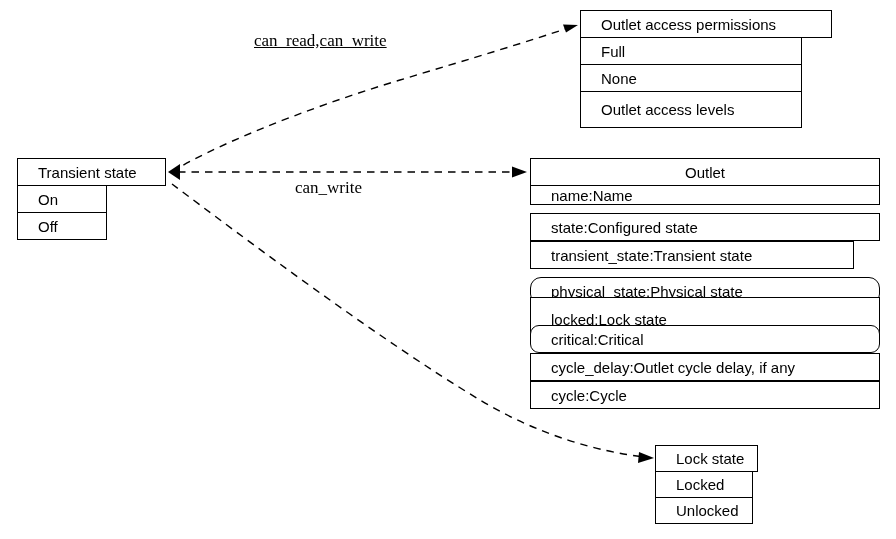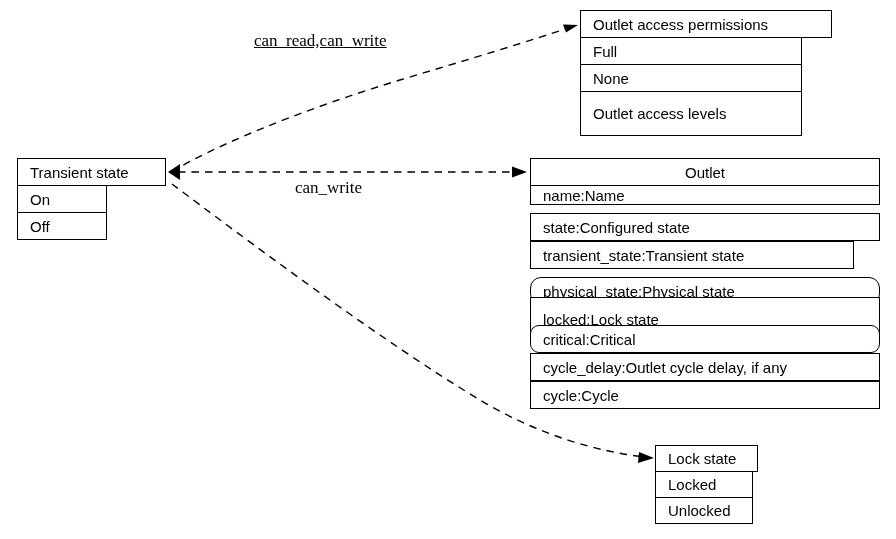--- a/index.html
+++ b/index.html
@@ -28,21 +28,21 @@
     background: #ffffff;
     color: #000000;
     font-family: "Liberation Sans", sans-serif;
     font-size: 15px;
     line-height: 1;
     display: flex;
     align-items: center;
     white-space: nowrap;
     overflow: visible;
   }
-  .rrow.left   { justify-content: flex-start; padding-left: 12px; }
+  .rrow.left   { justify-content: flex-start; padding-left: 20px; }
   .rrow.center { justify-content: center; }
 
   
   .rrow.stacked { margin-top: -1px; }
 
   
   svg.edges {
     position: absolute;
     left: 0;
     top: 0;
@@ -98,21 +98,21 @@
   <div class="record">
     <div class="rrow left" style="left:17px; top:158px; width:149px; height:28px;">Transient state</div>
     <div class="rrow left stacked" style="left:17px; top:186px; width:90px; height:28px;">On</div>
     <div class="rrow left stacked" style="left:17px; top:213px; width:90px; height:28px;">Off</div>
   </div>
 
   <div class="record">
     <div class="rrow left" style="left:580px; top:10px; width:252px; height:28px;">Outlet access permissions</div>
     <div class="rrow left stacked" style="left:580px; top:38px; width:222px; height:28px;">Full</div>
     <div class="rrow left stacked" style="left:580px; top:65px; width:222px; height:28px;">None</div>
-    <div class="rrow left stacked" style="left:580px; top:92px; width:222px; height:45px;">Outlet access levels</div>
+    <div class="rrow left stacked" style="left:580px; top:92px; width:222px; height:37px;">Outlet access levels</div>
   </div>
 
   <div class="record">
     <div class="rrow center" style="left:530px; top:158px; width:350px; height:28px;">Outlet</div>
     <div class="rrow left stacked" style="left:530px; top:186px; width:350px; height:20px;">name:Name</div>
     <div class="rrow left stacked" style="left:530px; top:214px; width:350px; height:28px;">state:Configured state</div>
     <div class="rrow left stacked" style="left:530px; top:242px; width:324px; height:28px;">transient_state:Transient state</div>
     <div class="rrow left stacked" style="left:530px; top:278px; width:350px; height:28px;border-radius:11px;">physical_state:Physical state</div>
     <div class="rrow left stacked" style="left:530px; top:298px; width:350px; height:44px;">locked:Lock state</div>
     <div class="rrow left stacked" style="left:530px; top:326px; width:350px; height:28px;border-radius:9px;">critical:Critical</div>

